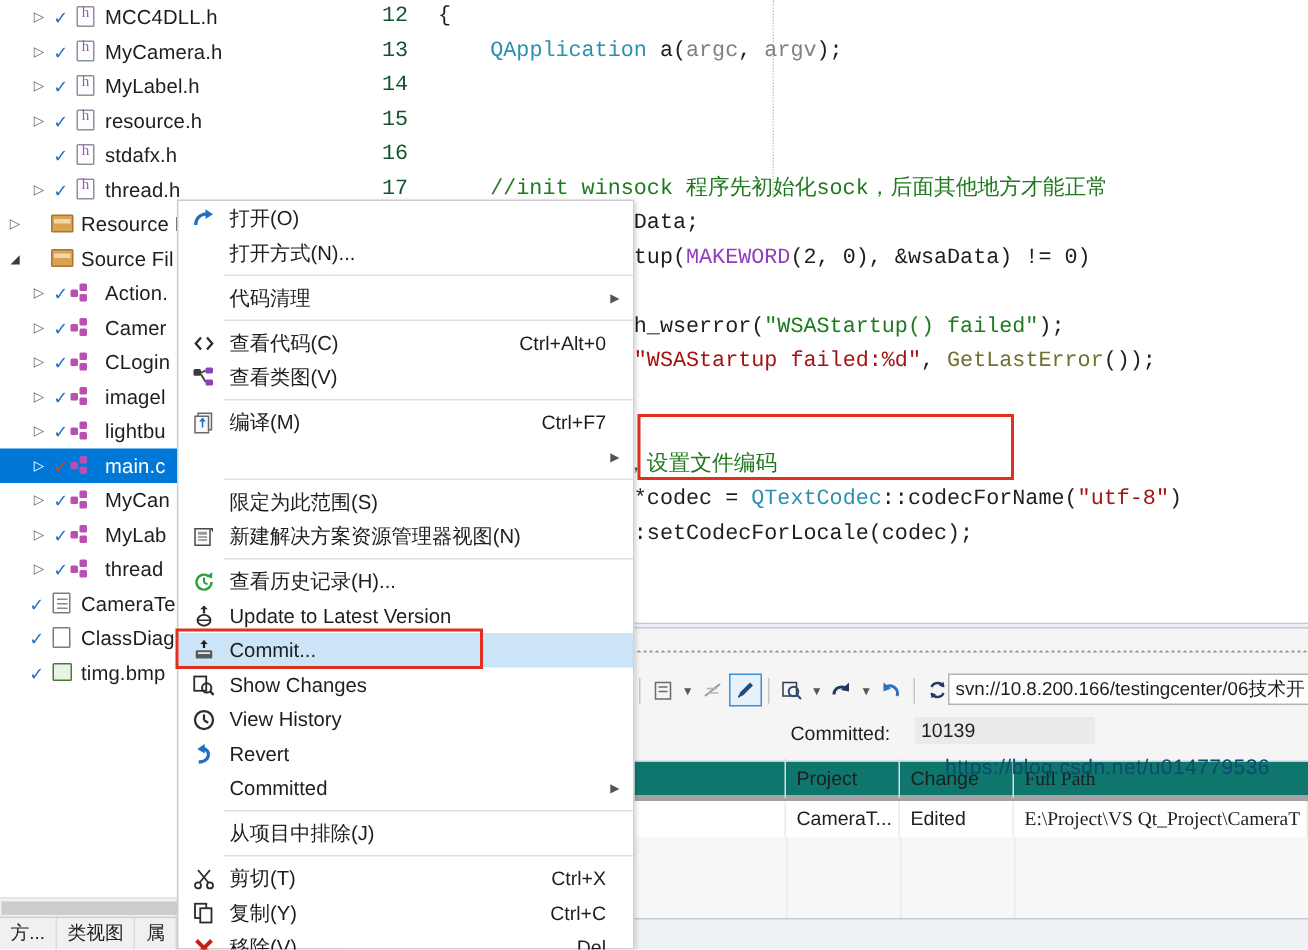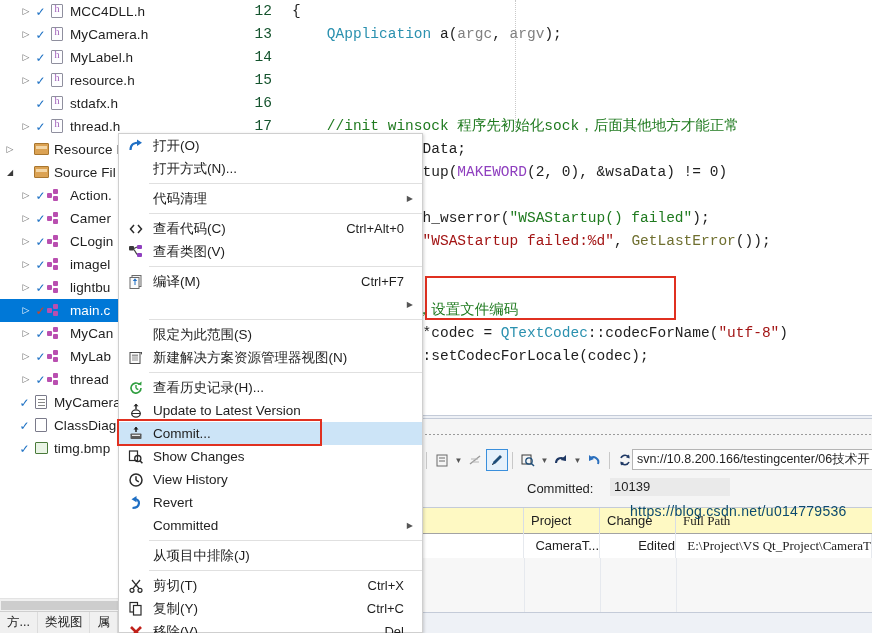--- a/index.html
+++ b/index.html
@@ -168,25 +168,25 @@
   #committed-value {
     position:absolute; left:190px; top:3px; width:120px; height:18px;
     background:#eaeaea; padding-left:4px; line-height:18px;
   }
   #grid {
     position:absolute; left:0; top:92px; width:452px; height:126px;
     background:#ffffff; border-top:1px solid #c4cbd8;
   }
   #grid-header {
     height:26px; display:flex; align-items:center;
-    border-bottom:1px solid #a3a3a3; background:#fef9c3; font-size:13px;
+    border-bottom:4px solid #a3a3a3; background:#0f766e; font-size:13px;
   }
   .gcol { height:26px; line-height:26px; padding-left:7px; border-right:1px solid #d8dde5; }
   .c0 { width:104px; } .c1 { width:76px; } .c2 { width:76px; } .c3 { flex:1; border-right:none;font-family:Liberation Serif, serif; }
-  #grid-row { height:24px; display:flex; align-items:center; font-size:13px; background:#ffffff;text-align:right; }
+  #grid-row { height:24px; display:flex; align-items:center; font-size:13px; background:#ffffff; }
   .gcell { height:24px; line-height:24px; padding-left:7px; border-right:1px solid #e6e9ee; white-space:nowrap; overflow:hidden; }
   #grid-body-fill {
     position:absolute; left:0; top:50px; width:452px; height:54px; background:#f7f7f7;
   }
   .vline { position:absolute; top:50px; width:1px; height:54px; background:#e6e9ee; }
   #grid-bottom-bar {
     position:absolute; left:0; top:104px; width:452px; height:22px;
     background:#eef1f6; border-top:1px solid #c4cbd8;
   }
   #watermark {
@@ -337,21 +337,21 @@
     <div class="tree-row" style="padding-left: 18px;">
       <span class="expander">▷</span>
       <span class="chk">✓</span>
       <span class="glyph"><span class="icon-cpp"><span class="p1"></span><span class="p2"></span><span class="p3"></span></span></span>
       <span class="tree-label">thread</span>
     </div>
     <div class="tree-row" style="padding-left: 2px;">
       <span class="expander"></span>
       <span class="chk">✓</span>
       <span class="glyph"><span class="icon-cd"></span></span>
-      <span class="tree-label">MyCamera</span>
+      <span class="tree-label">CameraTe</span>
     </div>
     <div class="tree-row" style="padding-left: 2px;">
       <span class="expander"></span>
       <span class="chk">✓</span>
       <span class="glyph"><span class="icon-doc"></span></span>
       <span class="tree-label">ClassDiag</span>
     </div>
     <div class="tree-row" style="padding-left: 2px;">
       <span class="expander"></span>
       <span class="chk">✓</span>

